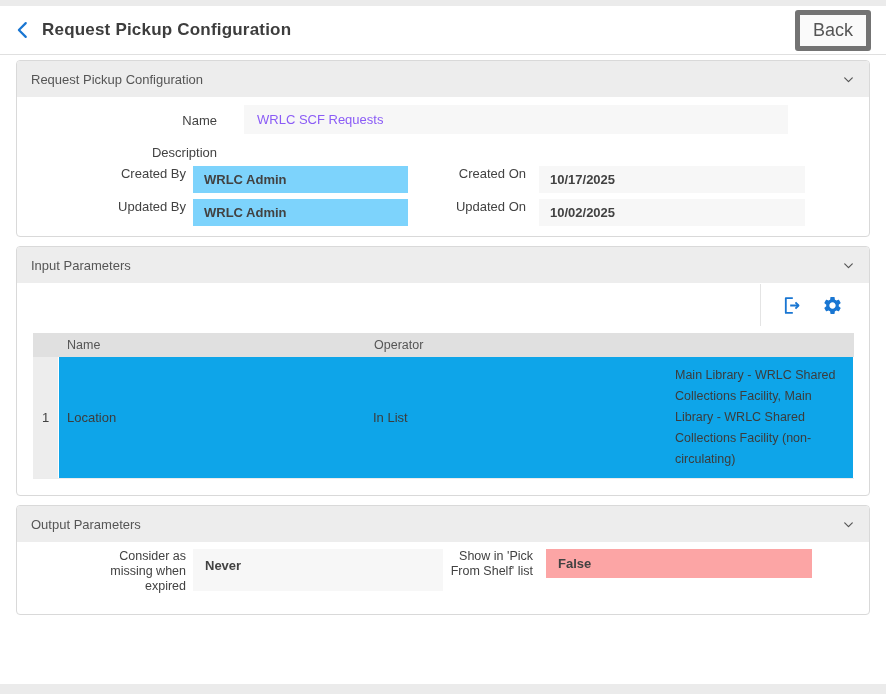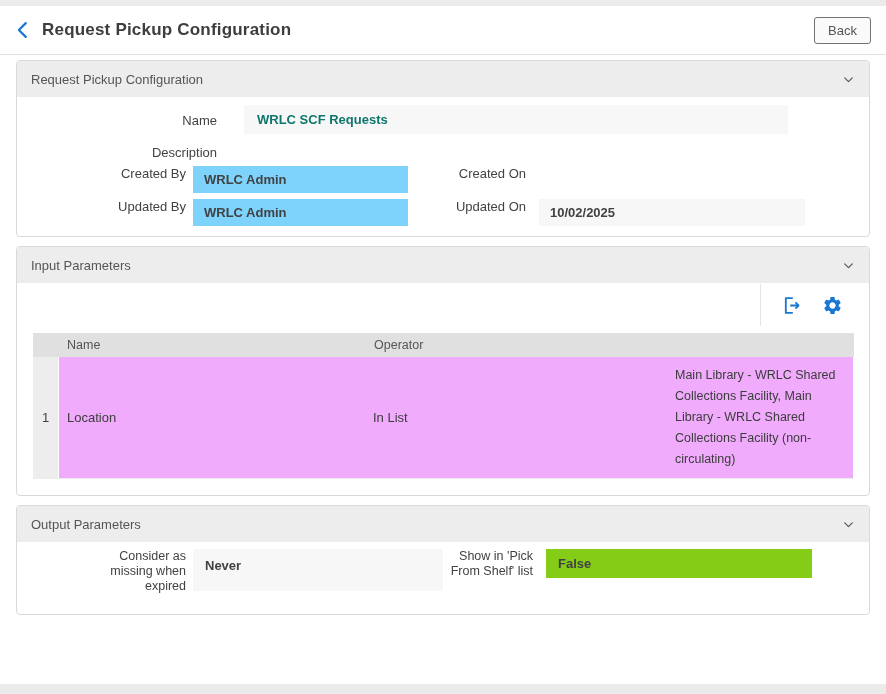--- a/index.html
+++ b/index.html
@@ -19,22 +19,22 @@
   
   .page-header {
     height: 49px; display:flex; align-items:center;
     padding: 0 15px 0 10px;
     border-bottom: 1px solid #e0e0e0;
     background: #fff;
   }
   .back-icon { width:22px; height:22px; margin:0 8px 0 2px; cursor:pointer; flex:none; }
   .page-title { font-size:17px; font-weight:bold; color:#3d3d3d; flex:1; letter-spacing:.2px; }
   .back-btn {
-    background:#fafafa; border:1px solid #737373; border-radius:3px;
-    padding:5px 13px; font-size:13px; color:#555; font-family:inherit; cursor:pointer;
+    background:#fafafa; border:5px solid #737373; border-radius:3px;
+    padding:5px 13px; font-size:18px; color:#555; font-family:inherit; cursor:pointer;
   }
 
   
   .card {
     margin: 5px 16px 0 16px;
     border: 1px solid #d9d9d9;
     border-radius: 4px;
     background:#fff;
     overflow:hidden;
   }
@@ -50,21 +50,21 @@
   .chev { width:13px; height:13px; flex:none; }
 
   
   .card-body { padding: 8px 0 10px 0; }
   .form-row { display:flex; align-items:flex-start; margin: 0 0 3px 0; }
   .form-label { width:214px; padding: 8px 14px 0 0; text-align:right; color:#424242; flex:none; }
   .form-field {
     margin-left:13px; width:544px;
     background:#f7f7f7;
     padding:7px 13px;
-    font-weight:bold; color:#0f766e;
+    font-weight:normal; color:#8b5cf6;
   }
   .desc-field { padding:7px 13px; }
   .desc-line { margin:0 0 12px 0; line-height:16px; }
   .desc-line:last-child { margin-bottom:0; }
 
   .meta-row { display:flex; align-items:flex-start; margin: 6px 0 0 0; }
   .meta-label-left { width:169px; text-align:right; flex:none; }
   .meta-field-left { margin-left:7px; width:215px; background:#7dd3fc; padding:6px 11px; font-weight:bold; flex:none; }
   .meta-label-right { width:118px; text-align:right; flex:none; }
   .meta-field-right { margin-left:13px; width:266px; background:#f7f7f7; padding:6px 11px; font-weight:bold; flex:none; }
@@ -81,34 +81,34 @@
   .tbl-header > div { padding:5px 8px; }
   .col-num { width:26px; flex:none; padding-left:0 !important; padding-right:0 !important; }
   .col-name { width:307px; flex:none; }
   .col-op { width:302px; flex:none; }
   .col-val { width:186px; flex:none; }
   .tbl-row { display:flex; border-bottom:1px solid #ececec; }
   .cell-num {
     width:25px; flex:none; background:#ededed; margin-right:1px;
     display:flex; align-items:center; justify-content:center; color:#424242;
   }
-  .tbl-row > .cell { background:#f0abfc; display:flex; align-items:center; padding:8px; color:#3c3c3c; }
+  .tbl-row > .cell { background:#0ea5e9; display:flex; align-items:center; padding:8px; color:#3c3c3c; }
   .cell-name { width:306px; flex:none; }
   .cell-op { width:302px; flex:none; }
   .cell-val { width:186px; flex:none; font-size:12.5px; line-height:21px; align-items:flex-start !important; }
 
   
   .out-body { padding: 7px 0 12px 0; }
   .out-row { display:flex; align-items:flex-start; margin-bottom:8px; }
   .out-label-left { width:169px; display:flex; justify-content:flex-end; flex:none; }
   .out-label-left span { width:100px; text-align:right; font-size:12.5px; line-height:15px; color:#424242; }
   .out-field-left { margin-left:7px; width:250px; background:#f7f7f7; padding:9px 12px; font-weight:bold; min-height:42px; flex:none; }
   .out-label-right { width:90px; display:flex; justify-content:flex-end; flex:none; }
   .out-label-right span { width:90px; text-align:right; font-size:12.5px; line-height:15px; color:#424242; }
-  .out-field-right { margin-left:13px; width:266px; background:#84cc16; padding:7px 12px; font-weight:bold; flex:none; }
+  .out-field-right { margin-left:13px; width:266px; background:#fca5a5; padding:7px 12px; font-weight:bold; flex:none; }
 </style>
 </head>
 <body>
 
 <div class="top-strip"></div>
 
 <div class="page-header">
   <svg class="back-icon" viewBox="0 0 24 24">
     <path d="M15 4.5 L7.5 12 L15 19.5" fill="none" stroke="#1976d2" stroke-width="2.4" stroke-linecap="round" stroke-linejoin="round"></path>
   </svg>
@@ -131,20 +131,21 @@
     </div>
 
     <div class="form-row">
       <div class="form-label">Description</div>
     </div>
 
     <div class="meta-row">
       <div class="meta-label-left">Created By</div>
       <div class="meta-field-left">WRLC Admin</div>
       <div class="meta-label-right">Created On</div>
+      <div class="meta-field-right">10/17/2025</div>
     </div>
 
     <div class="meta-row">
       <div class="meta-label-left">Updated By</div>
       <div class="meta-field-left">WRLC Admin</div>
       <div class="meta-label-right">Updated On</div>
       <div class="meta-field-right">10/02/2025</div>
     </div>
 
   </div>

